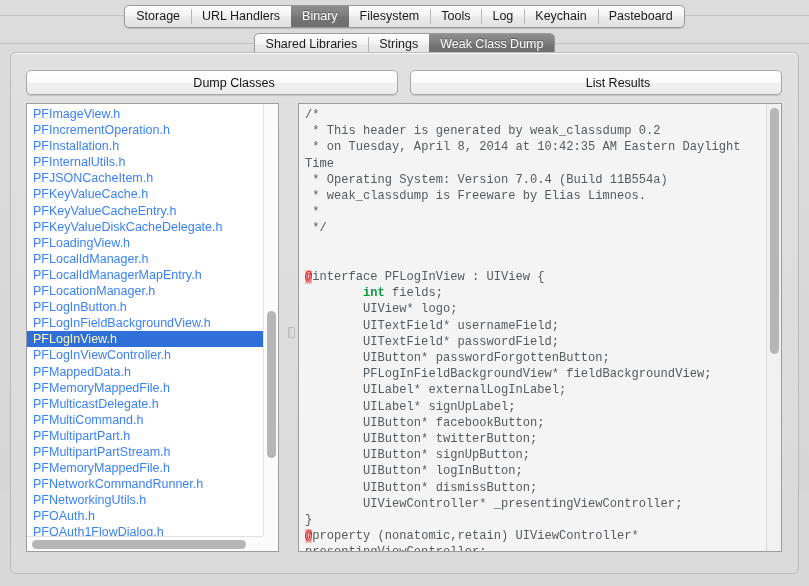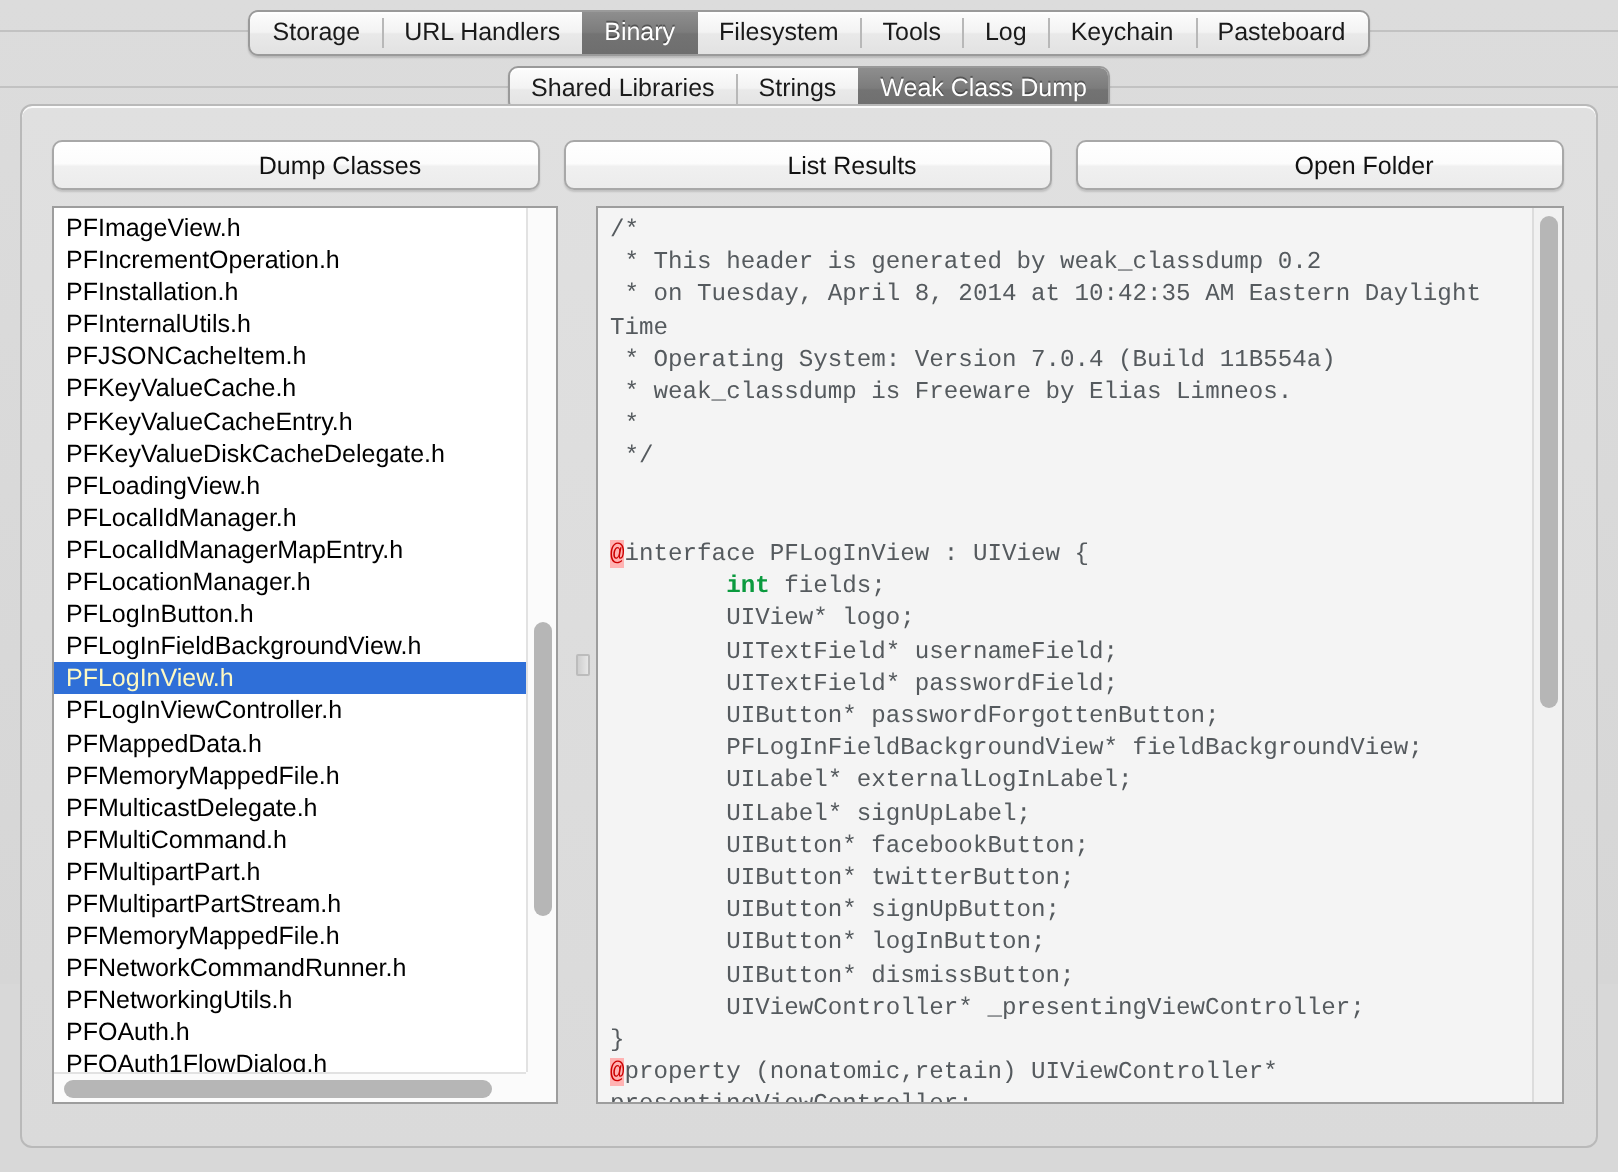--- a/index.html
+++ b/index.html
@@ -147,21 +147,21 @@
     background: #ffffff;
   }
   #list-inner {
     padding: 2px 0 0 0;
   }
   .list-item {
     height: 16.1px;
     line-height: 16.1px;
     padding: 0 4px 0 6px;
     font-size: 12.5px;
-    color: #000000;
+    color: #3b82f6;
     white-space: nowrap;
     overflow: hidden;
     cursor: default;
   }
   .list-item.selected {
     background: #2f6fd8;
     color: #fef9c3;
   }
 
   
@@ -294,21 +294,20 @@
       <div class="tab">Strings</div>
       <div class="tab selected">Weak Class Dump</div>
     </div>
   </div>
 
   <div id="content-box"></div>
 
   <div id="button-row">
     <div class="pushbutton">Dump Classes</div>
     <div class="pushbutton">List Results</div>
-    <div class="pushbutton">Open Folder</div>
   </div>
 
   <div id="list-panel">
     <div id="list-viewport">
       <div id="list-inner">
           <div class="list-item">PFImageView.h</div>
           <div class="list-item">PFIncrementOperation.h</div>
           <div class="list-item">PFInstallation.h</div>
           <div class="list-item">PFInternalUtils.h</div>
           <div class="list-item">PFJSONCacheItem.h</div>

